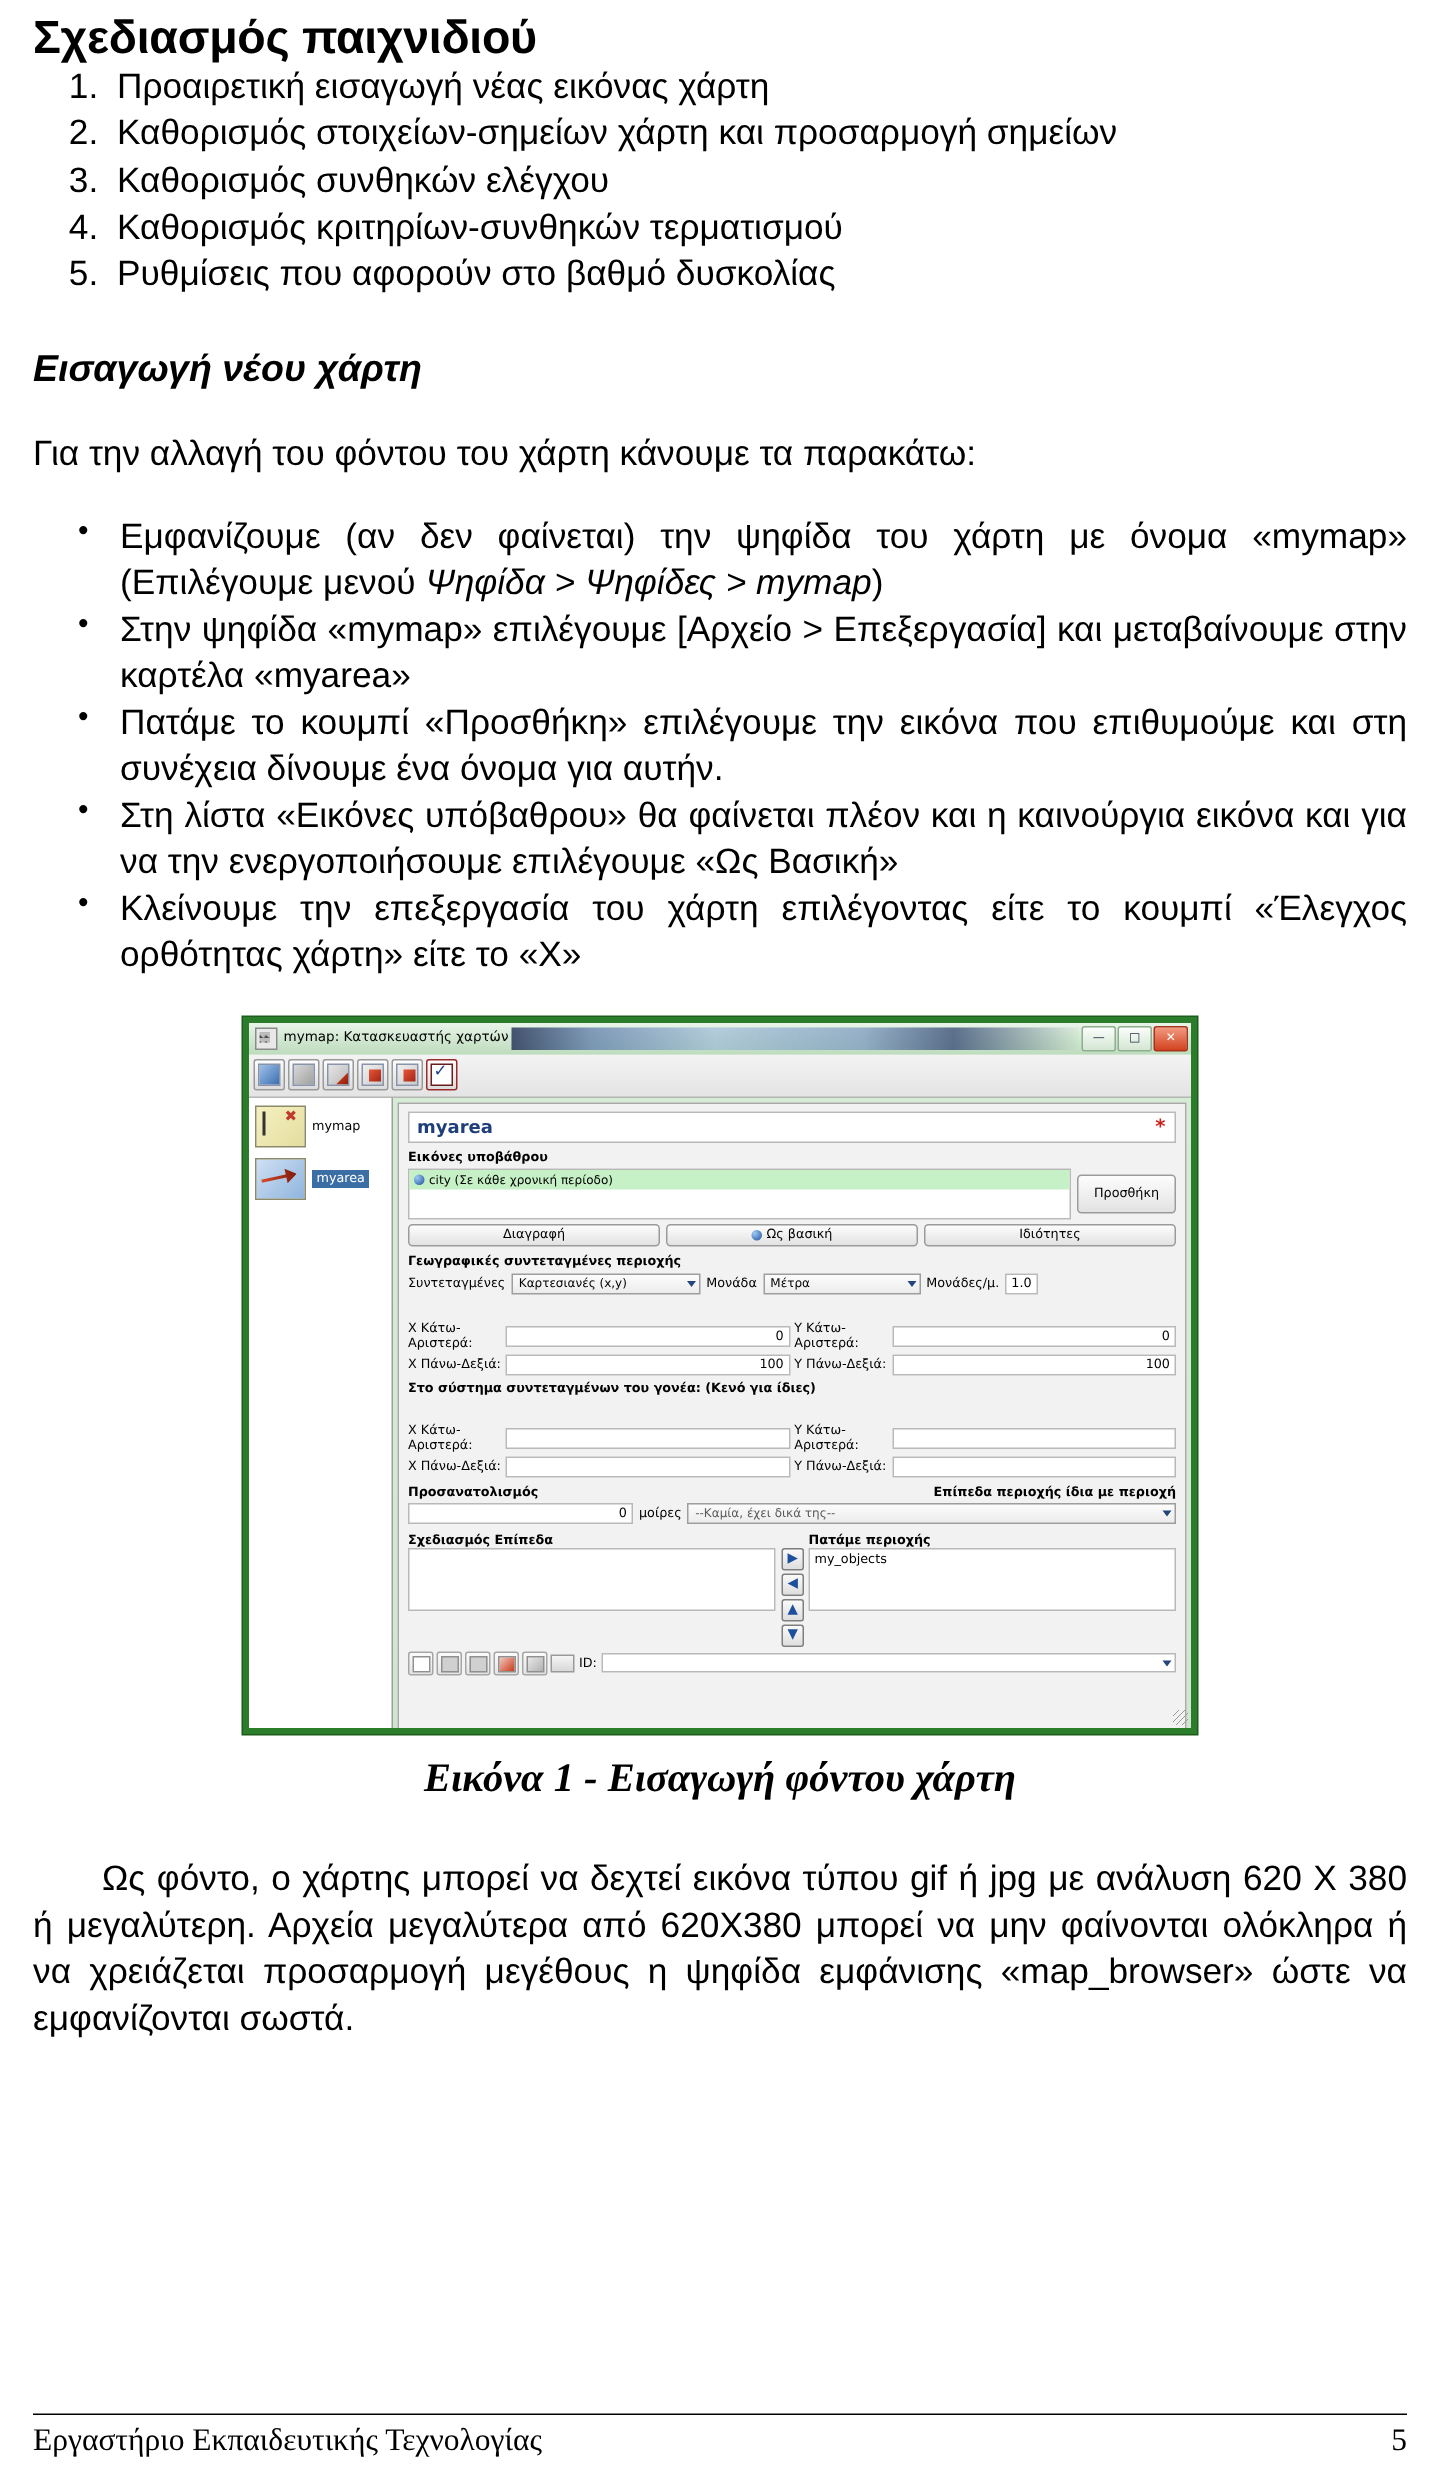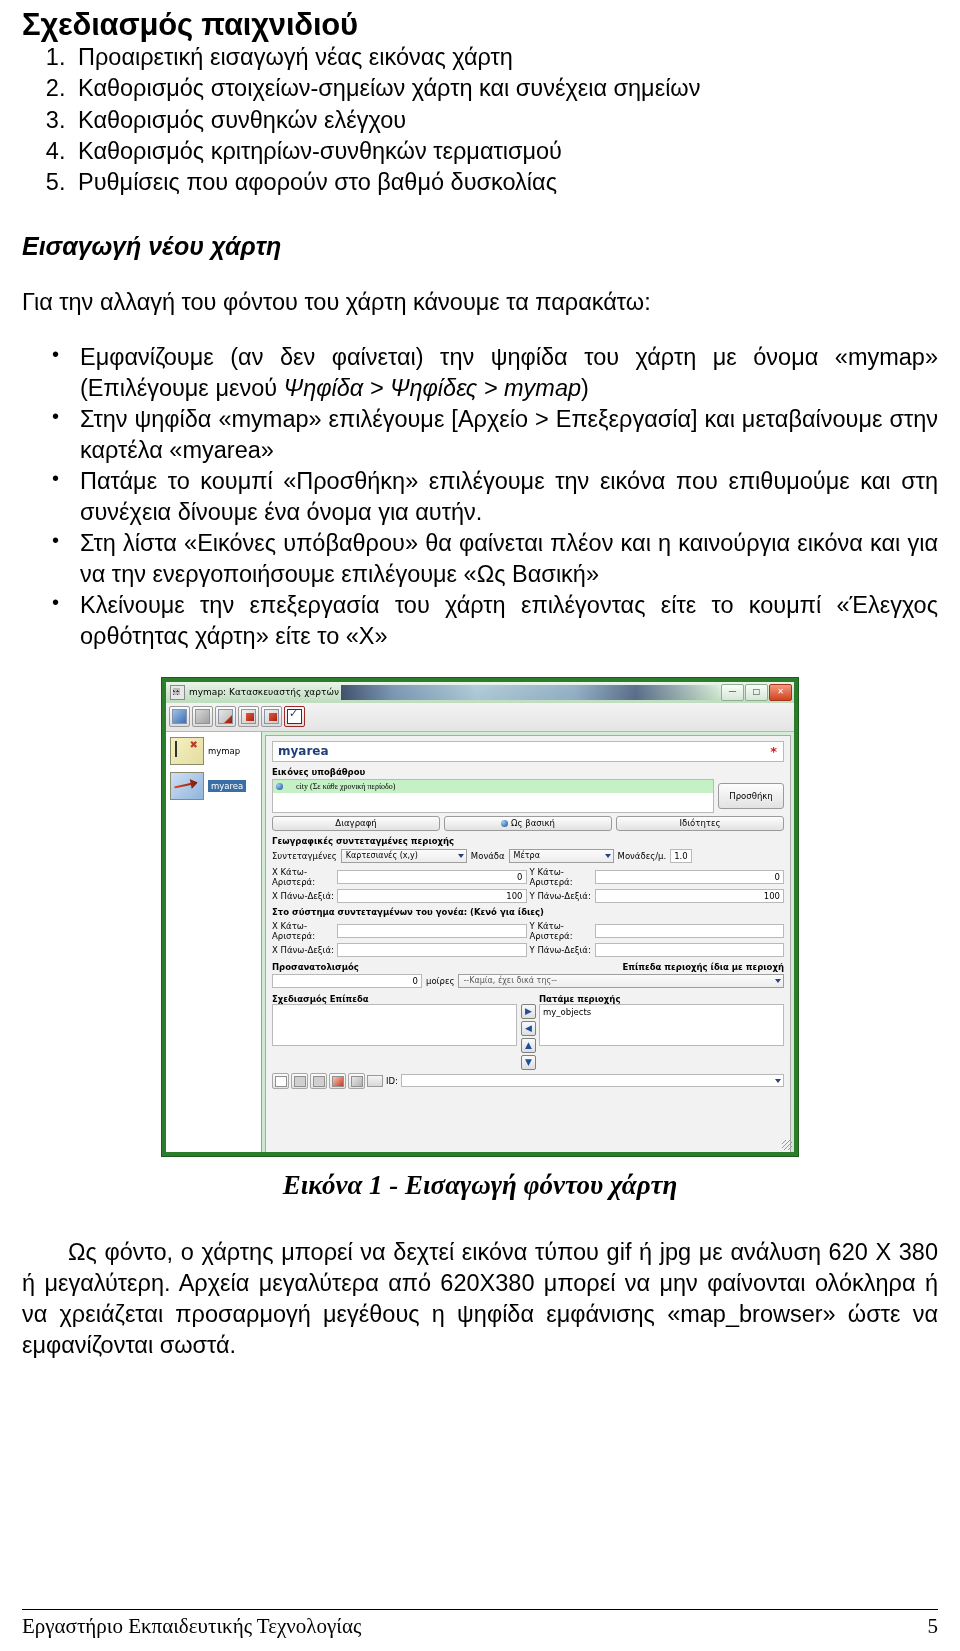--- a/index.html
+++ b/index.html
@@ -335,24 +335,23 @@
     height: 34px;
     border: 1px solid #b9b9b9;
     background: #fff;
     box-sizing: border-box;
   }
   .bg-item {
     height: 13px;
     background: #c6f0c6;
     display: flex;
     align-items: center;
-    gap: 13px;
+    gap: 3px;
     padding: 0 3px;
     font-size: 8px;
-    font-family: Liberation Serif, serif;
   }
   .dot-blue {
     width: 7px; height: 7px; border-radius: 50%;
     background: radial-gradient(circle at 30% 30%, #9ecbf5, #1b4f9c);
     flex: none;
   }
   .btn {
     border: 1px solid #9b9b9b;
     border-radius: 3px;
     background: linear-gradient(180deg,#fdfdfd,#e2e2e2);
@@ -409,21 +408,21 @@
     height: 14px;
     box-sizing: border-box;
     display: flex;
     align-items: center;
     padding: 0 3px;
     font-size: 8.5px;
   }
   .inp.num { justify-content: flex-end; }
   .inp.umpm { width: 22px; }
 
-  .xy-grid { margin-top: 4px; }
+  .xy-grid { margin-top: 18px; }
   .xy-line {
     display: flex;
     align-items: center;
     gap: 3px;
     margin-bottom: 2px;
     font-size: 8.5px;
   }
   .xy-line .lbl { width: 62px; flex: none; }
   .xy-line .inp { flex: 1; }
 
@@ -551,21 +550,21 @@
 </head>
 <body>
 
 <div class="page">
 
   <h1 class="doc-title">Σχεδιασμός παιχνιδιού</h1>
 
 
   <ol class="steps">
     <li>Προαιρετική εισαγωγή νέας εικόνας χάρτη</li>
-    <li>Καθορισμός στοιχείων-σημείων χάρτη και συνέχεια σημείων</li>
+    <li>Καθορισμός στοιχείων-σημείων χάρτη και προσαρμογή σημείων</li>
     <li>Καθορισμός συνθηκών ελέγχου</li>
     <li>Καθορισμός κριτηρίων-συνθηκών τερματισμού</li>
     <li>Ρυθμίσεις που αφορούν στο βαθμό δυσκολίας</li>
   </ol>
 
   <h2 class="section-title">Εισαγωγή νέου χάρτη</h2>
 
   <p class="lead">Για την αλλαγή του φόντου του χάρτη κάνουμε τα παρακάτω:</p>
 
   <ul class="bullets">

